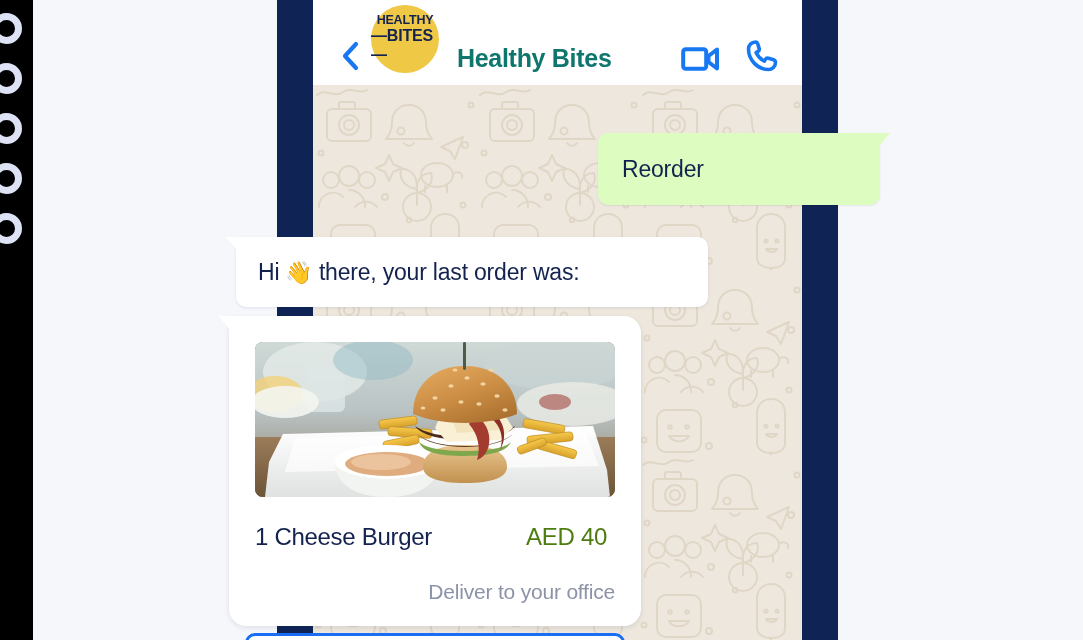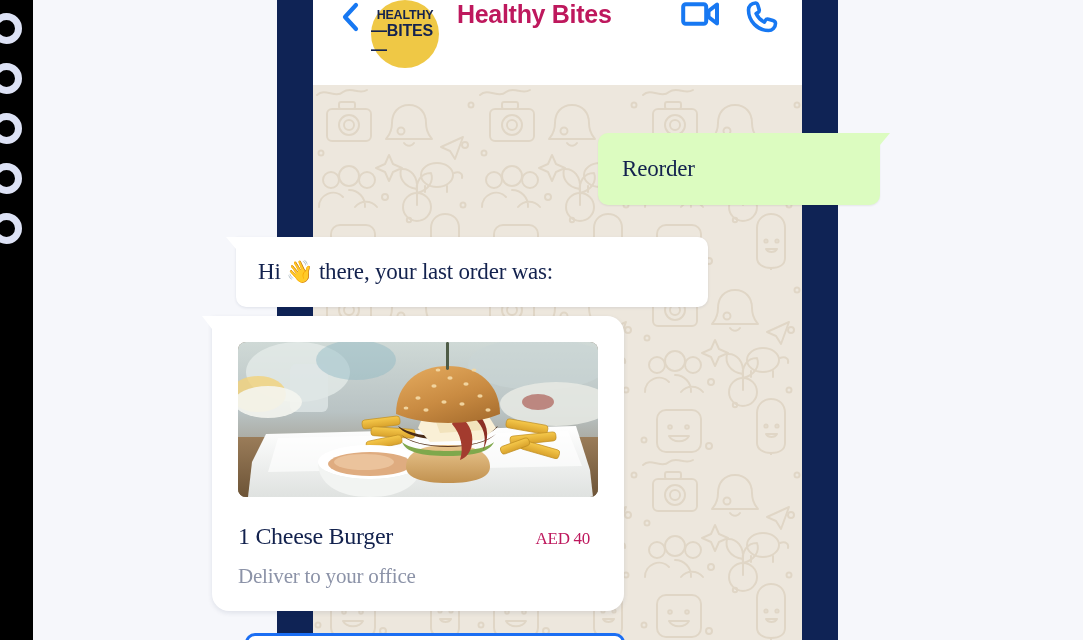--- a/index.html
+++ b/index.html
@@ -58,22 +58,22 @@
   }
 
   
   #chat-header {
     position: absolute;
     left: 0; top: 0;
     width: 489px;
     height: 85px;
     background: #FFFFFF;
     display: flex;
-    align-items: flex-start;
-    padding: 0 22px 0 24px;
+    align-items: flex-end;
+    padding: 0 22px 12px 24px;
     z-index: 5;
   }
   #back-button {
     width: 26px; height: 34px;
     flex: 0 0 auto;
     display: flex; align-items: center; justify-content: center;
     cursor: pointer;
   }
   #contact-avatar {
     width: 68px; height: 68px;
@@ -98,21 +98,21 @@
     font-size: 16px;
     font-weight: bold;
     color: #14234F;
     letter-spacing: -0.2px;
     line-height: 1.15;
   }
   #contact-name {
     margin-left: 18px;
     font-size: 25px;
     font-weight: bold;
-    color: #be185d;
+    color: #0f766e;
     letter-spacing: -0.3px;
     white-space: nowrap;
     flex: 1 1 auto;
   }
   .header-action {
     flex: 0 0 auto;
     display: flex; align-items: center; justify-content: center;
     cursor: pointer;
   }
   #video-call-button { margin-right: 26px; }
@@ -135,21 +135,21 @@
   }
 
   
   #messages-layer {
     position: absolute;
     left: 0; top: 0;
     width: 1083px; height: 640px;
     z-index: 10;
     pointer-events: none;
   }
-  #messages-layer > * { pointer-events: auto; font-family: Liberation Serif, serif; }
+  #messages-layer > * { pointer-events: auto; }
 
   
   #bubble-reorder {
     position: absolute;
     left: 598px;
     top: 133px;
     width: 282px;
     height: 72px;
     background: #DCFCC0;
     border-radius: 10px;
@@ -204,21 +204,21 @@
     font-size: 23px;
     color: #13224E;
     letter-spacing: -0.2px;
     white-space: nowrap;
   }
   .wave-emoji { font-size: 22px; }
 
   
   #order-card {
     position: absolute;
-    left: 212px;
+    left: 229px;
     top: 316px;
     width: 412px;
     background: #FFFFFF;
     border-radius: 17px;
     border-top-left-radius: 0;
     padding: 26px 26px 22px 26px;
     box-shadow: 0 2px 5px rgba(20,35,79,0.10);
     cursor: pointer;
   }
   #order-card-tail {
@@ -244,30 +244,31 @@
     align-items: baseline;
     justify-content: space-between;
     margin-top: 26px;
   }
   #order-item-name {
     font-size: 24px;
     color: #13224E;
     letter-spacing: -0.3px;
   }
   #order-item-price {
-    font-size: 17px;
-    color: #be185d;
+    font-size: 24px;
+    color: #4d7c0f;
     letter-spacing: -0.3px;
     margin-right: 8px;
   }
   #order-item-note {
-    margin-top: 14px;
+    margin-top: 29px;
     font-size: 21px;
     color: #8C93A8;
     letter-spacing: -0.2px;
+    text-align: right;
   }
 
   
   #reorder-cta {
     position: absolute;
     left: 245px;
     top: 633px;
     width: 380px;
     height: 50px;
     background: #FFFFFF;

